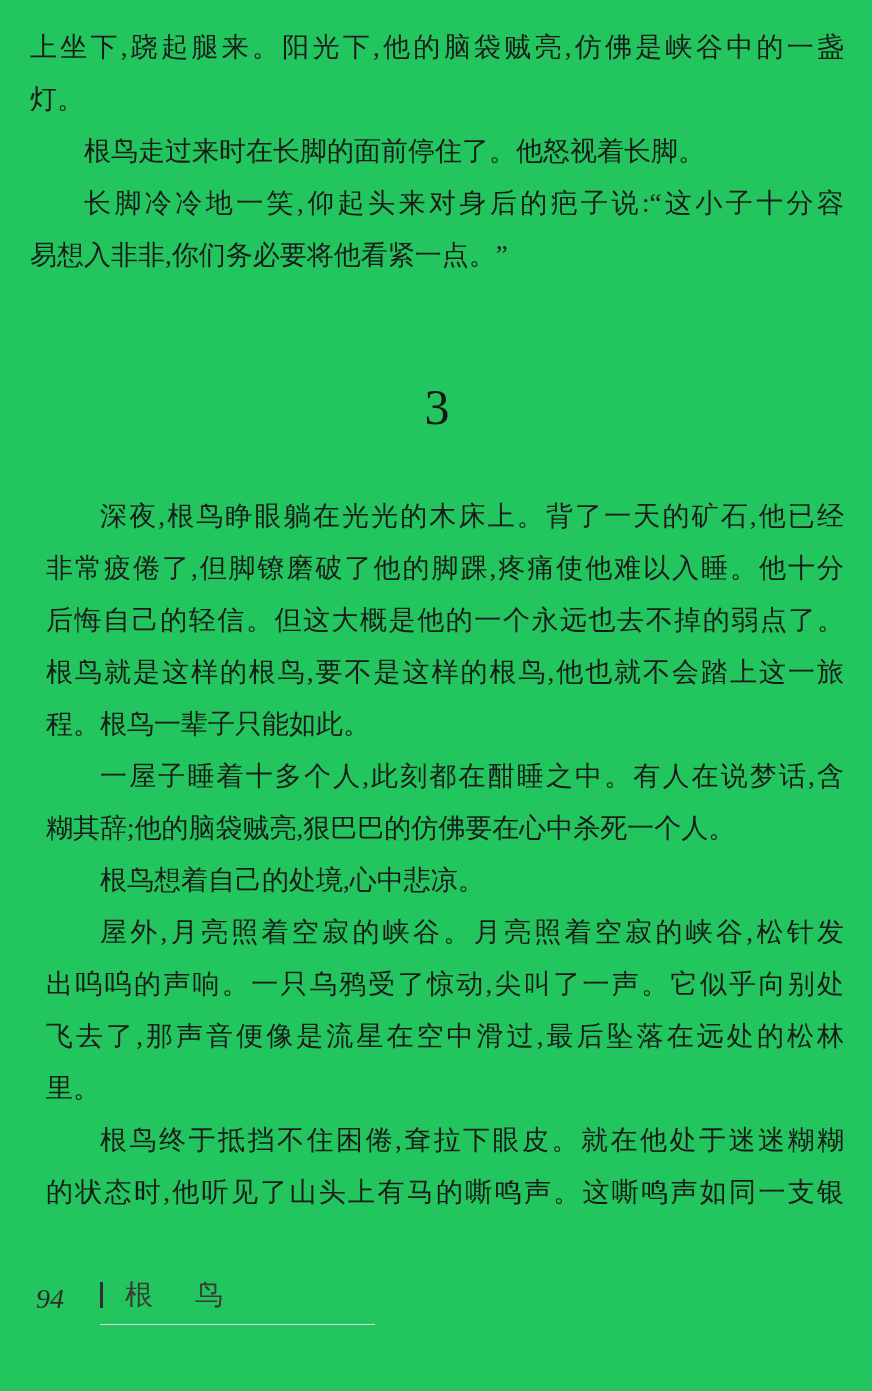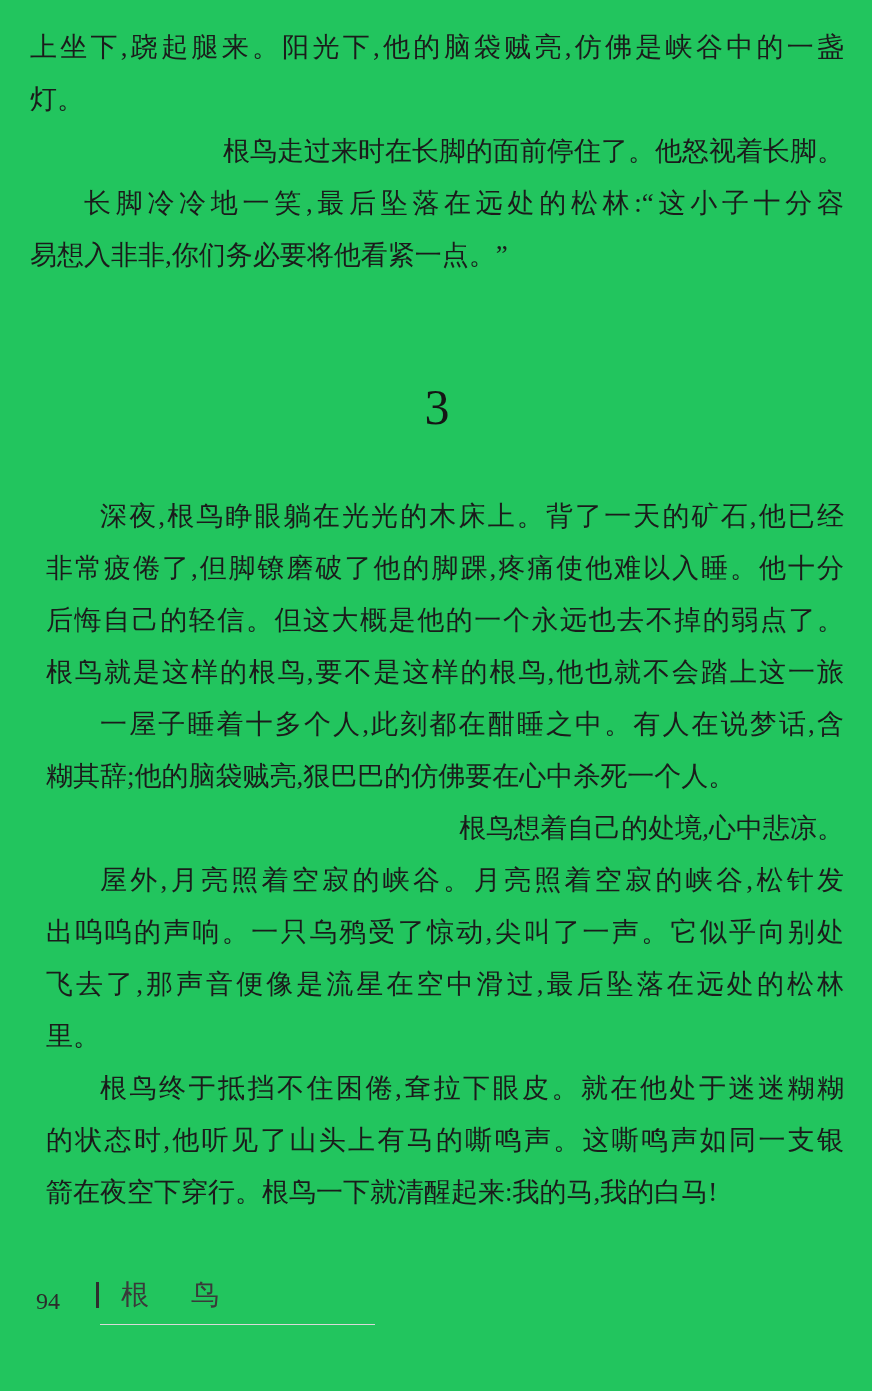--- a/index.html
+++ b/index.html
@@ -19,41 +19,42 @@
     height:52px;
     line-height:52px;
     white-space:nowrap;
   }
   .line.just{
     white-space:normal;
     text-align:justify;
     text-align-last:justify;
     text-justify:inter-ideograph;
   }
-  .line.ind{text-indent:2em;text-align:right;}
+  .line.ind{text-indent:2em;}
   .chapter-heading{
     margin-top:100px;
     height:52px;
     line-height:52px;
     text-align:center;
     font-size:50px;
     font-family:"Liberation Serif","DejaVu Serif",serif;
     color:#151515;
   }
   .section-main{margin-top:57px;margin-left:16px;}
   .footer{
     position:relative;
     margin-top:50px;
     height:40px;
     display:flex;
     align-items:flex-end;
   }
   .pagenum{
     margin-left:6px;
-    font-size:24px;
+    font-style:italic;
+    font-size:28px;
     line-height:1;
     margin-bottom:-5px;
     color:#2b2b2b;
   }
   .sep{
     display:inline-block;
     width:3px;height:26px;
     background:#2e2e2e;
     margin-left:36px;
     margin-right:22px;
@@ -76,41 +77,41 @@
 </style>
 </head>
 <body>
 
 <div class="page">
 
   <div class="body-text section-top" id="section-top">
       <div class="line just">上坐下,跷起腿来。阳光下,他的脑袋贼亮,仿佛是峡谷中的一盏</div>
       <div class="line">灯。</div>
       <div class="line ind">根鸟走过来时在长脚的面前停住了。他怒视着长脚。</div>
-      <div class="line just ind">长脚冷冷地一笑,最后坠落在远处的松林:“这小子十分容</div>
+      <div class="line just ind">长脚冷冷地一笑,仰起头来对身后的疤子说:“这小子十分容</div>
       <div class="line">易想入非非,你们务必要将他看紧一点。”</div>
     </div>
 
   <div class="chapter-heading">3</div>
 
   <div class="body-text section-main" id="section-main">
       <div class="line just ind">深夜,根鸟睁眼躺在光光的木床上。背了一天的矿石,他已经</div>
       <div class="line just">非常疲倦了,但脚镣磨破了他的脚踝,疼痛使他难以入睡。他十分</div>
       <div class="line just">后悔自己的轻信。但这大概是他的一个永远也去不掉的弱点了。</div>
       <div class="line just">根鸟就是这样的根鸟,要不是这样的根鸟,他也就不会踏上这一旅</div>
+      <div class="line">程。根鸟一辈子只能如此。</div>
       <div class="line just ind">一屋子睡着十多个人,此刻都在酣睡之中。有人在说梦话,含</div>
       <div class="line">糊其辞;他的脑袋贼亮,狠巴巴的仿佛要在心中杀死一个人。</div>
       <div class="line ind">根鸟想着自己的处境,心中悲凉。</div>
       <div class="line just ind">屋外,月亮照着空寂的峡谷。月亮照着空寂的峡谷,松针发</div>
       <div class="line just">出呜呜的声响。一只乌鸦受了惊动,尖叫了一声。它似乎向别处</div>
       <div class="line just">飞去了,那声音便像是流星在空中滑过,最后坠落在远处的松林</div>
       <div class="line">里。</div>
       <div class="line just ind">根鸟终于抵挡不住困倦,耷拉下眼皮。就在他处于迷迷糊糊</div>
       <div class="line just">的状态时,他听见了山头上有马的嘶鸣声。这嘶鸣声如同一支银</div>
-      <div class="line">箭在夜空下穿行。根鸟一下就清醒起来:我的马,我的白马!</div>
     </div>
 
   <div class="footer">
     <span class="pagenum">94</span>
     <span class="sep"></span>
     <span class="booktitle">根　鸟</span>
     <div class="footer-rule"></div>
   </div>
 
 </div>

